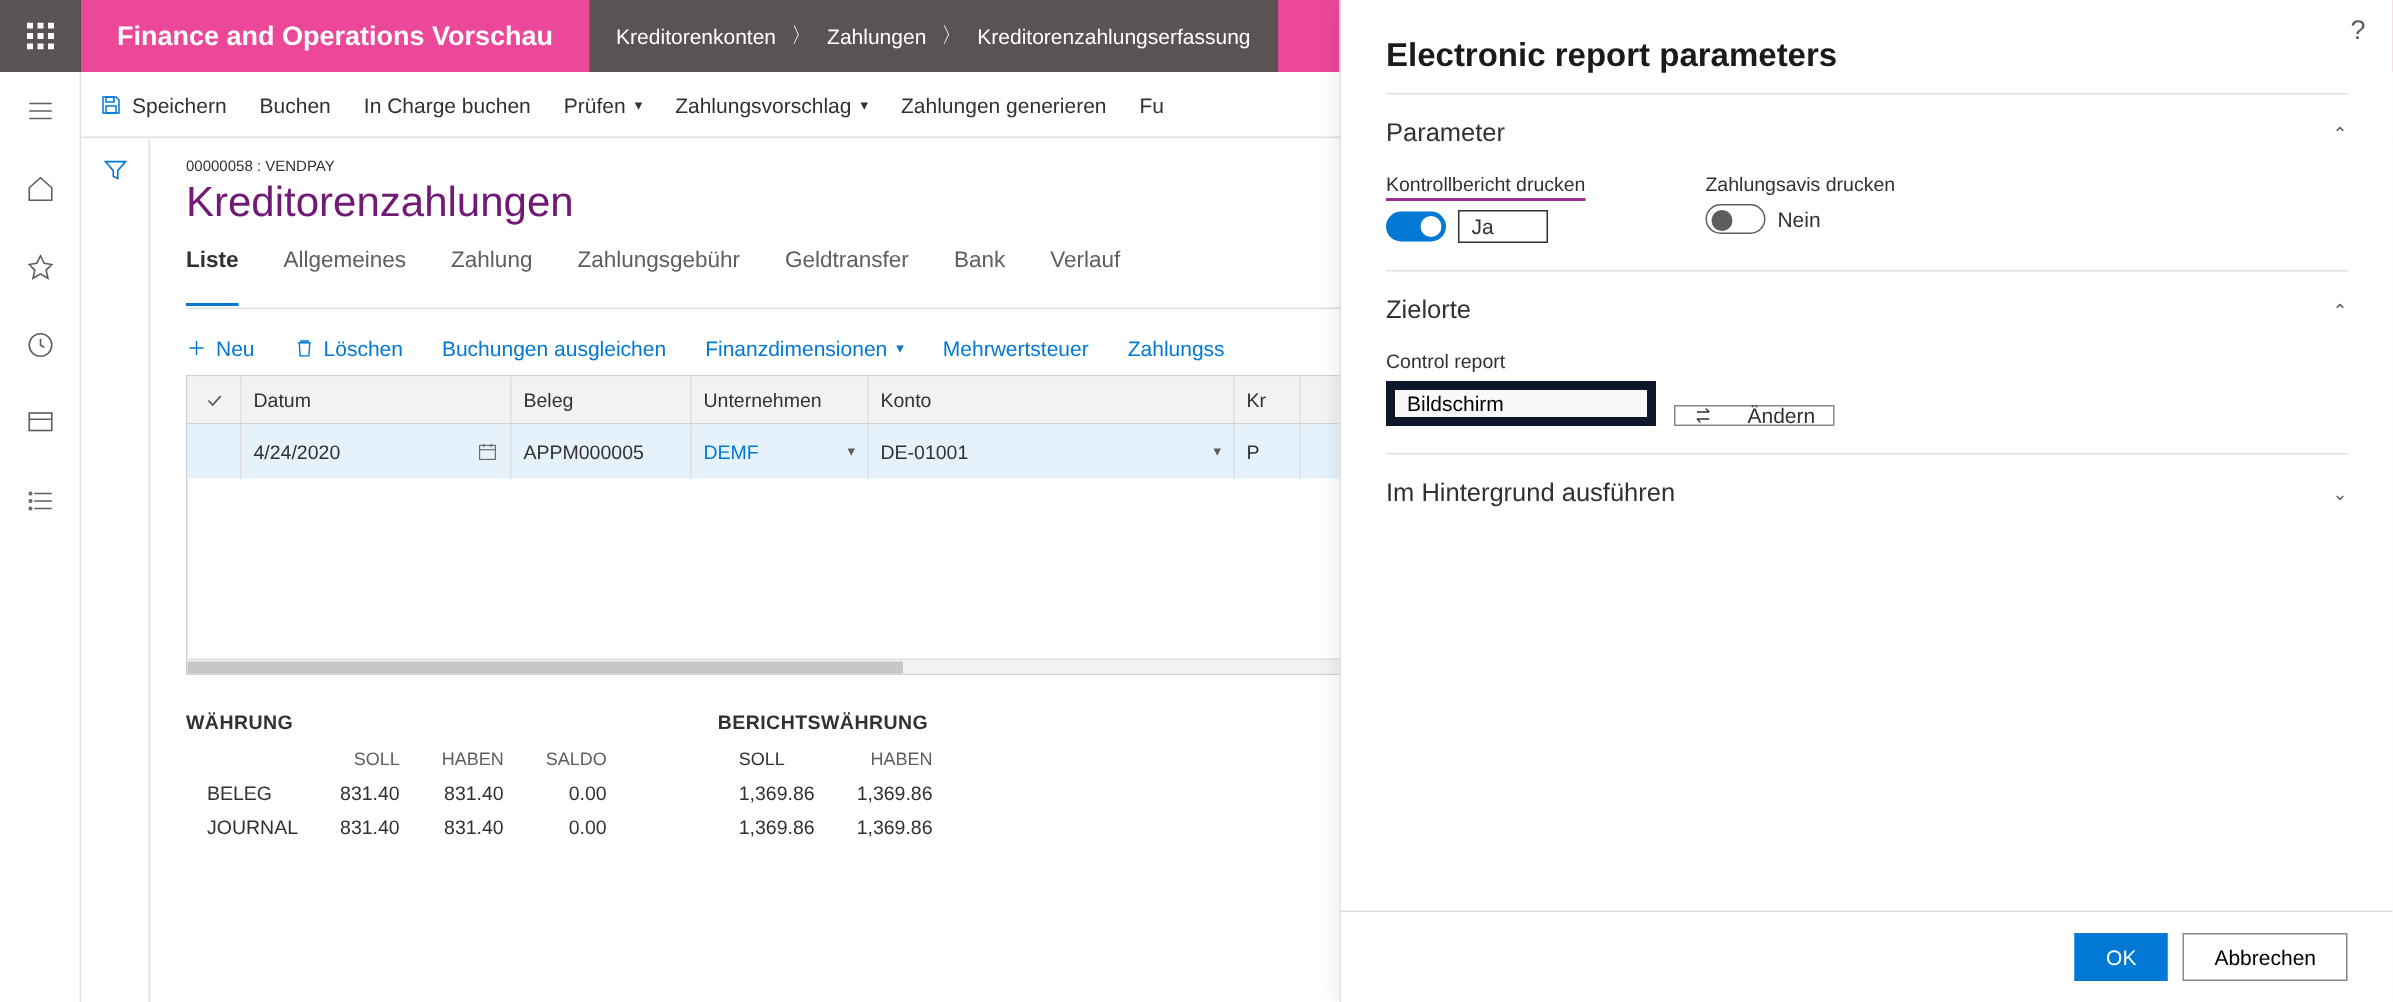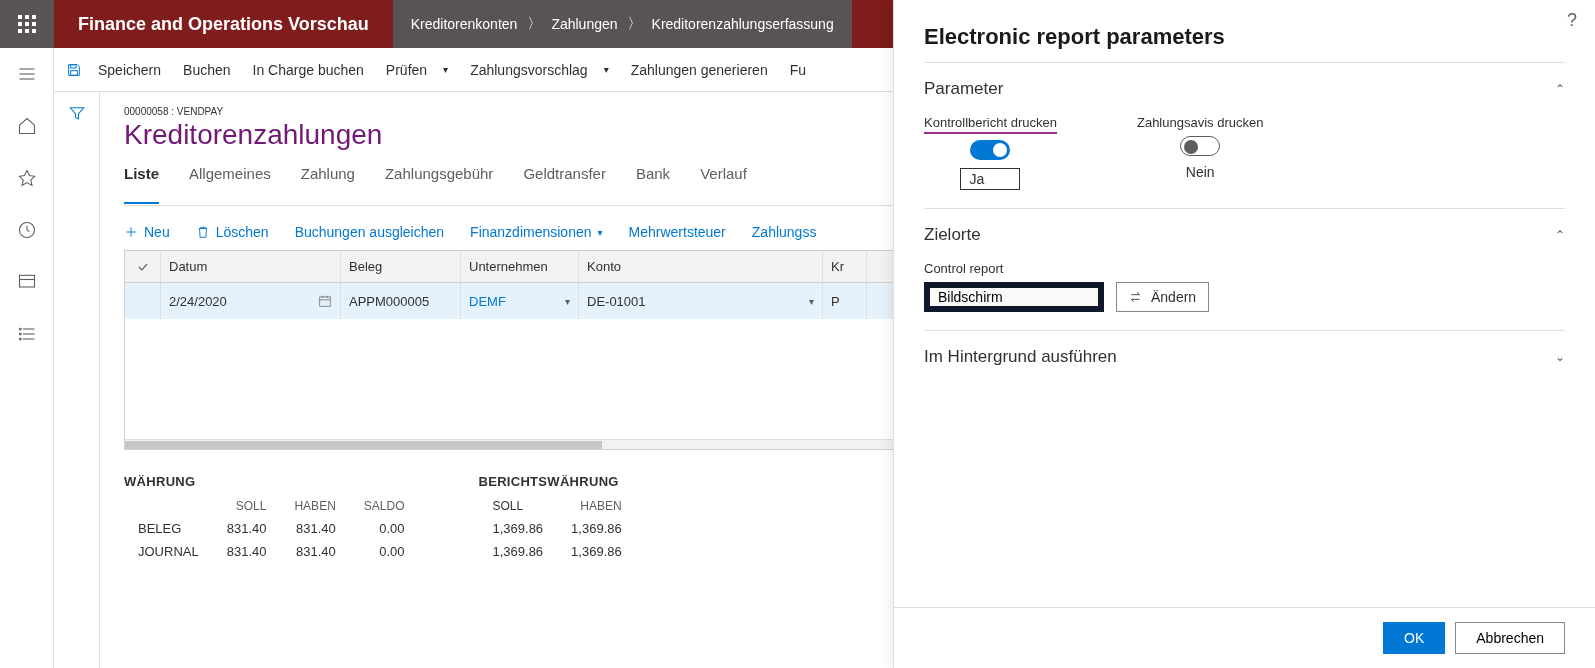--- a/index.html
+++ b/index.html
@@ -1,38 +1,38 @@
 <!DOCTYPE html>
 <html><head>
 <meta charset="utf-8">
 <style>
   * { box-sizing: border-box; margin: 0; padding: 0; font-family: 'Segoe UI', Tahoma, sans-serif; }
   body { width: 1595px; height: 668px; overflow: hidden; background: #fff; color: #323130; font-size: 14px; position: relative; }
 
   
-  .topbar { height: 48px; display: flex; align-items: center; background: #7f1d1d; color: #fff; }
+  .topbar { height: 48px; display: flex; align-items: center; background: #ec4899; color: #fff; }
   .waffle { width: 54px; height: 48px; display: flex; align-items: center; justify-content: center; background: #595453; }
   .waffle svg { width: 18px; height: 18px; fill: #fff; }
   .app-title { padding: 0 24px; font-size: 18px; font-weight: 600; height: 48px; display: flex; align-items: center; }
   .breadcrumb { display: flex; align-items: center; height: 48px; background: #595453; padding: 0 18px; font-size: 14px; }
   .breadcrumb .crumb { color: #fff; }
   .breadcrumb .chev { margin: 0 10px; }
 
   
   .shell { display: flex; height: calc(100% - 48px); }
 
   .siderail { width: 54px; background: #fff; border-right: 1px solid #e1dfdd; display: flex; flex-direction: column; align-items: center; padding-top: 6px; gap: 12px; }
   .siderail .rail-btn { width: 40px; height: 40px; display: flex; align-items: center; justify-content: center; color: #605e5c; }
   .siderail .rail-btn svg { width: 20px; height: 20px; fill: none; stroke: currentColor; stroke-width: 1.3; }
 
   .main { flex: 1; display: flex; flex-direction: column; position: relative; }
 
   
   .actionbar { height: 44px; border-bottom: 1px solid #e1dfdd; display: flex; align-items: center; padding: 0 12px; gap: 22px; background: #fff; }
-  .actionbar .abtn { color: #323130; display: flex; align-items: center; gap: 16px; font-size: 14px; }
+  .actionbar .abtn { color: #323130; display: flex; align-items: center; gap: 6px; font-size: 14px; }
   .actionbar .save-icon { width: 16px; height: 16px; stroke: #0078d4; fill: none; stroke-width: 1.5; }
   .actionbar .chev-dn { font-size: 10px; }
 
   
   .content { flex: 1; display: flex; background: #f8f8f8; }
   .filtercol { width: 46px; border-right: 1px solid #e1dfdd; background: #fff; display: flex; justify-content: center; padding-top: 12px; }
   .filtercol svg { width: 18px; height: 18px; stroke: #0078d4; fill: none; stroke-width: 1.4; }
 
   .page { flex: 1; padding: 14px 24px 0 24px; background: #fff; display: flex; flex-direction: column; }
   .journal-id { font-size: 10px; color: #323130; }
@@ -77,32 +77,32 @@
   .panel-help { position: absolute; top: 10px; right: 18px; font-size: 18px; color: #605e5c; }
   .panel-title { font-size: 22px; font-weight: 600; padding: 24px 30px 12px 30px; color: #1b1a19; }
   .panel-body { flex: 1; overflow: auto; padding: 0 30px; }
   .section { border-top: 1px solid #e1dfdd; }
   .section-head { display: flex; align-items: center; justify-content: space-between; padding: 16px 0; font-size: 17px; color: #323130; cursor: pointer; }
   .section-head .chev { font-size: 12px; color: #605e5c; }
   .section-content { padding: 0 0 18px 0; display: flex; gap: 80px; }
   .field { display: flex; flex-direction: column; gap: 6px; }
   .field-label { font-size: 13px; color: #323130; }
   .field-label.hl { border-bottom: 2px solid #9b2f8f; padding-bottom: 2px; display: inline-block; width: fit-content; }
-  .toggle-row { display: flex; align-items: center; gap: 8px; flex-direction: column; }
+  .toggle-row { display: flex; align-items: center; gap: 8px; }
   .toggle { width: 40px; height: 20px; border-radius: 10px; position: relative; }
   .toggle.on { background: #0078d4; }
   .toggle.off { background: #fff; border: 1px solid #605e5c; }
   .toggle .knob { width: 14px; height: 14px; border-radius: 50%; background: #fff; position: absolute; top: 3px; }
   .toggle.on .knob { right: 3px; }
   .toggle.off .knob { left: 3px; background: #605e5c; }
   .toggle-val { font-size: 14px; }
   .toggle-val.boxed { border: 1px solid #323130; padding: 2px 24px 2px 8px; min-width: 60px; }
   .dest-row { display: flex; align-items: flex-end; gap: 12px; }
   .dest-row input { width: 180px; height: 30px; border: 6px solid #0f172a; padding: 0 8px; font-size: 14px; background: #faf9f8; }
-  .change-btn { height: 30px; border: 1px solid #8a8886; background: #fff; padding: 0 12px; display: flex; align-items: center; gap: 8px; font-size: 14px; }
+  .change-btn { height: 14px; border: 1px solid #8a8886; background: #fff; padding: 0 12px; display: flex; align-items: center; gap: 22px; font-size: 14px; }
   .change-btn svg { width: 14px; height: 14px; stroke: #323130; fill: none; stroke-width: 1.5; }
 
   .panel-footer { border-top: 1px solid #e1dfdd; padding: 14px 30px; display: flex; justify-content: flex-end; gap: 10px; }
   .panel-footer button { height: 32px; padding: 0 20px; font-size: 14px; border: 1px solid #8a8886; background: #fff; }
   .panel-footer button.primary { background: #0078d4; border-color: #0078d4; color: #fff; }
 
 </style>
 </head>
 <body>
 
@@ -270,21 +270,21 @@
             </div>
             <div class="hc col-date">Datum</div>
             <div class="hc col-voucher">Beleg</div>
             <div class="hc col-company" style="color:#323130">Unternehmen</div>
             <div class="hc col-account">Konto</div>
             <div class="hc col-rest">Kr</div>
           </div>
           <div class="grid-row">
             <div class="c col-check"></div>
             <div class="c col-date">
-              <span>2/24/2020</span>
+              <span>4/24/2020</span>
               <svg class="cal-icon" viewBox="0 0 24 24">
                   <rect x="3" y="5" width="18" height="16"></rect>
                   <line x1="3" y1="10" x2="21" y2="10"></line>
                   <line x1="8" y1="3" x2="8" y2="7"></line>
                   <line x1="16" y1="3" x2="16" y2="7"></line>
                 </svg>
             </div>
             <div class="c col-voucher">APPM000005</div>
             <div class="c col-company">
               <span>DEMF</span>

